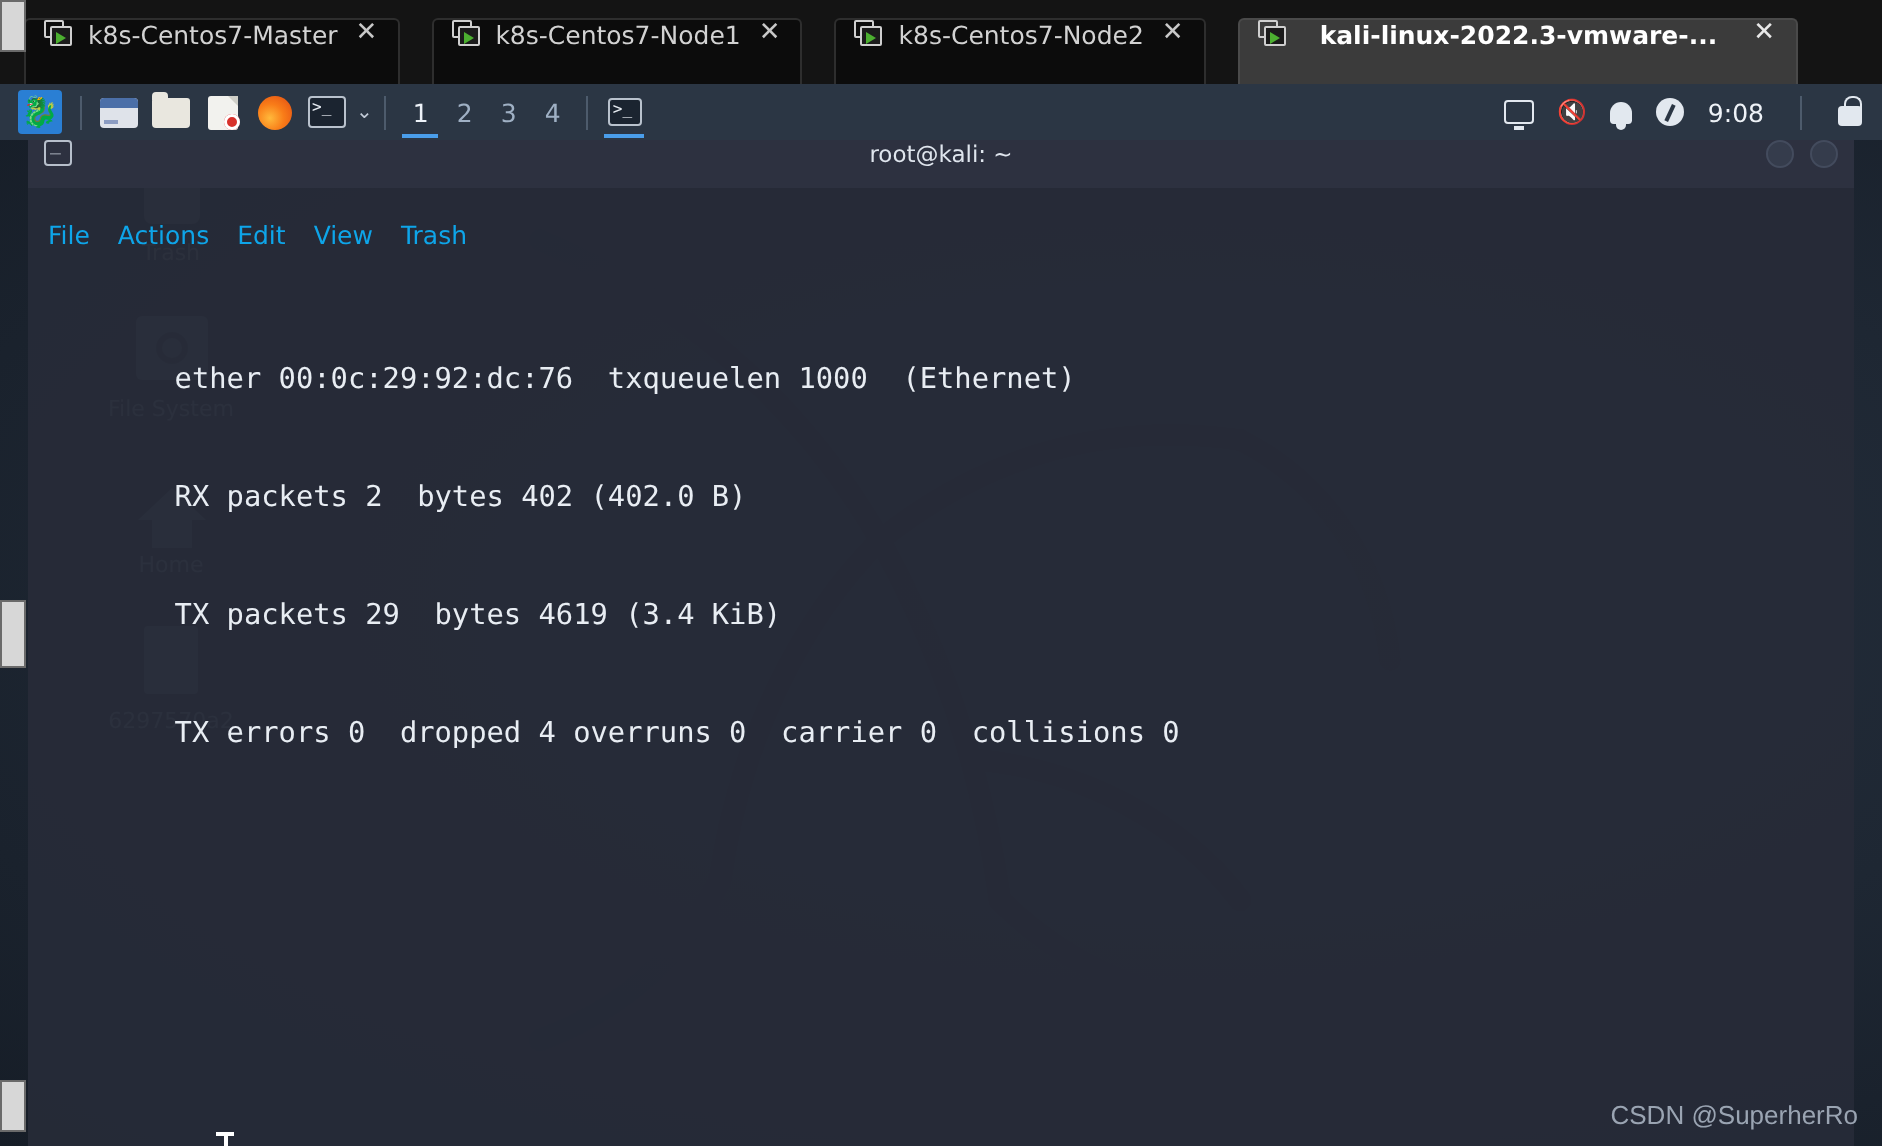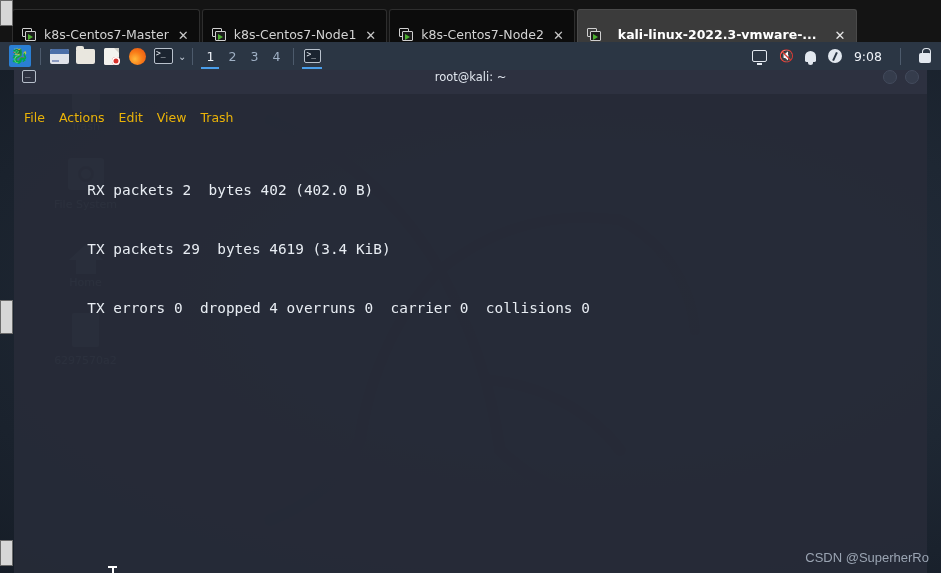--- a/index.html
+++ b/index.html
@@ -16,23 +16,23 @@
     position: absolute; left: 0; top: 0; width: 941px; height: 42px;
     background: #141414;
     display: flex; align-items: flex-end;
     padding-left: 12px;
   }
   .vm-tab {
     height: 33px; min-width: 150px;
     background: #0c0c0c;
     border: 1px solid #2e2e2e; border-bottom: none;
     border-radius: 3px 3px 0 0;
-    display: flex; align-items: flex-end; gap: 7px;
+    display: flex; align-items: flex-start; gap: 7px;
     padding: 0 8px 0 9px;
-    margin-right: 2px;
+    margin-right: 16px;
     color: #d2d2d2; font-size: 12.5px;
     white-space: nowrap;
   }
   .vm-tab.active { background: #3b3b3b; border-color: #4a4a4a; color: #ffffff; font-weight: bold; gap: 16px; }
   .vm-tab .tab-label { flex: 1; overflow: hidden; text-overflow: ellipsis; }
   .vm-tab .tab-close { color: #c8c8c8; font-size: 13px; padding: 0 2px; line-height: 1; }
   .vm-tab.active .tab-close { color: #e8e8e8; }
   .vmicon { width: 15px; height: 14px; position: relative; flex: 0 0 auto; }
   .vmicon .scr1 { position: absolute; left: 0; top: 0; width: 10px; height: 9px; border: 1.4px solid #cfcfcf; border-radius: 1px; }
   .vmicon .scr2 { position: absolute; left: 3px; top: 3px; width: 11px; height: 10px; border: 1.4px solid #cfcfcf; border-radius: 1px; background: #1b1b1b; }
@@ -112,21 +112,21 @@
   .term-titlebar {
     height: 24px; background: rgba(45,50,64,0.95);
     display: flex; position: relative; padding: 0 8px;
   }
   .tb-icon { width: 14px; height: 13px; border: 1.3px solid #b7bfcb; border-radius: 2px; position: relative; }
   .tb-icon:after { content:"_"; position:absolute; left:2px; top:-3px; font-size: 9px; color:#cdd4de; font-family:"DejaVu Sans Mono", monospace; }
   .tb-title { position: absolute; left: 0; right: 0; text-align: center; color: #dfe5ed; font-size: 11.5px; pointer-events: none; }
   .tb-ctrls { margin-left: auto; display: flex; gap: 8px; }
   .tb-dot { width: 14px; height: 14px; border-radius: 50%; background: #353c4c; border: 1px solid #434b5d; }
   .term-menubar { height: 24px; display: flex; align-items: center; gap: 14px; padding: 0 10px; }
-  .menu-item { color: #eab308; font-size: 12.5px; margin-top: 23px; }
+  .menu-item { color: #0ea5e9; font-size: 12.5px; margin-top: 23px; }
   .term-body {
     flex: 1; position: relative;
     font-family: "DejaVu Sans Mono", "Liberation Mono", monospace;
     font-size: 14.4px; line-height: 19.7px;
     color: #e8edf3;
     padding: 4px 0 0 2px;
     white-space: pre;
     overflow: hidden;
   }
   .tline { padding-left: 2px; }
@@ -307,20 +307,21 @@
       <div class="term-menubar">
         <span class="menu-item">File</span>
         <span class="menu-item">Actions</span>
         <span class="menu-item">Edit</span>
         <span class="menu-item">View</span>
         <span class="menu-item">Trash</span>
       </div>
 
       <div class="term-body">
 
+        <div class="tline">        ether 00:0c:29:92:dc:76  txqueuelen 1000  (Ethernet)</div>
         <div class="tline">        RX packets 2  bytes 402 (402.0 B)</div>
         <div class="tline">        TX packets 29  bytes 4619 (3.4 KiB)</div>
         <div class="tline">        TX errors 0  dropped 4 overruns 0  carrier 0  collisions 0</div>
         <div class="blank"></div>
         
         
         
         
         
         

